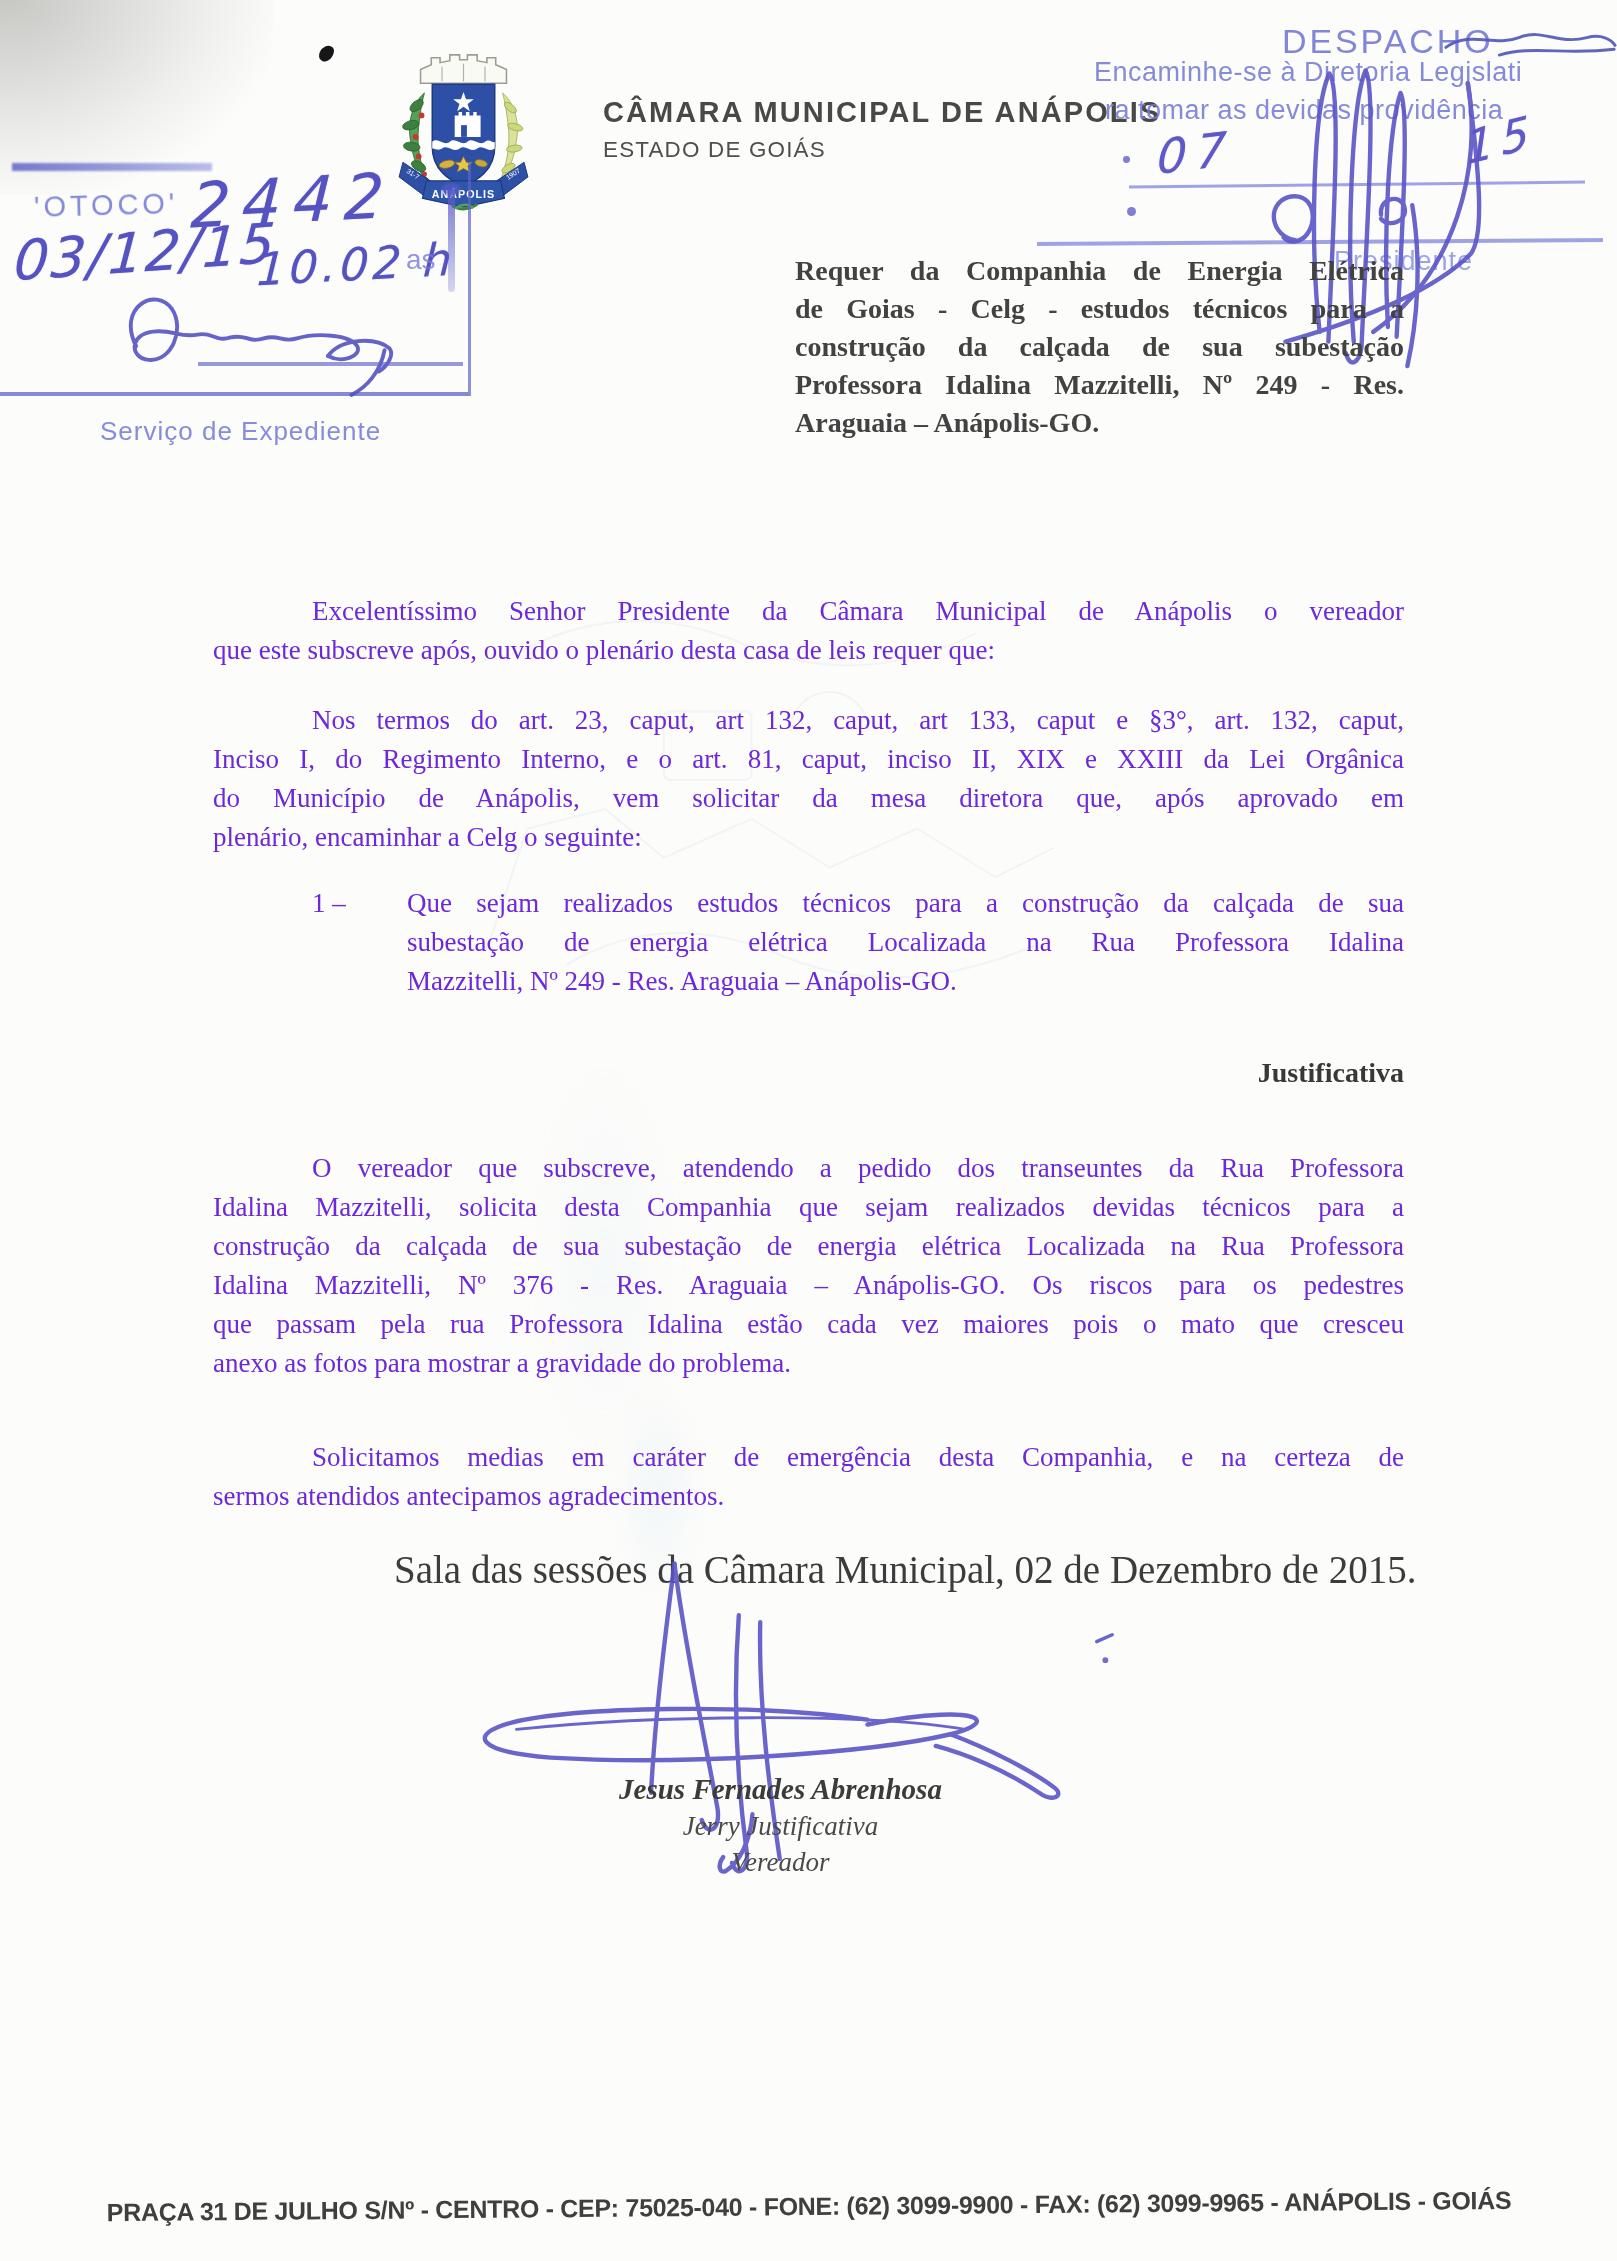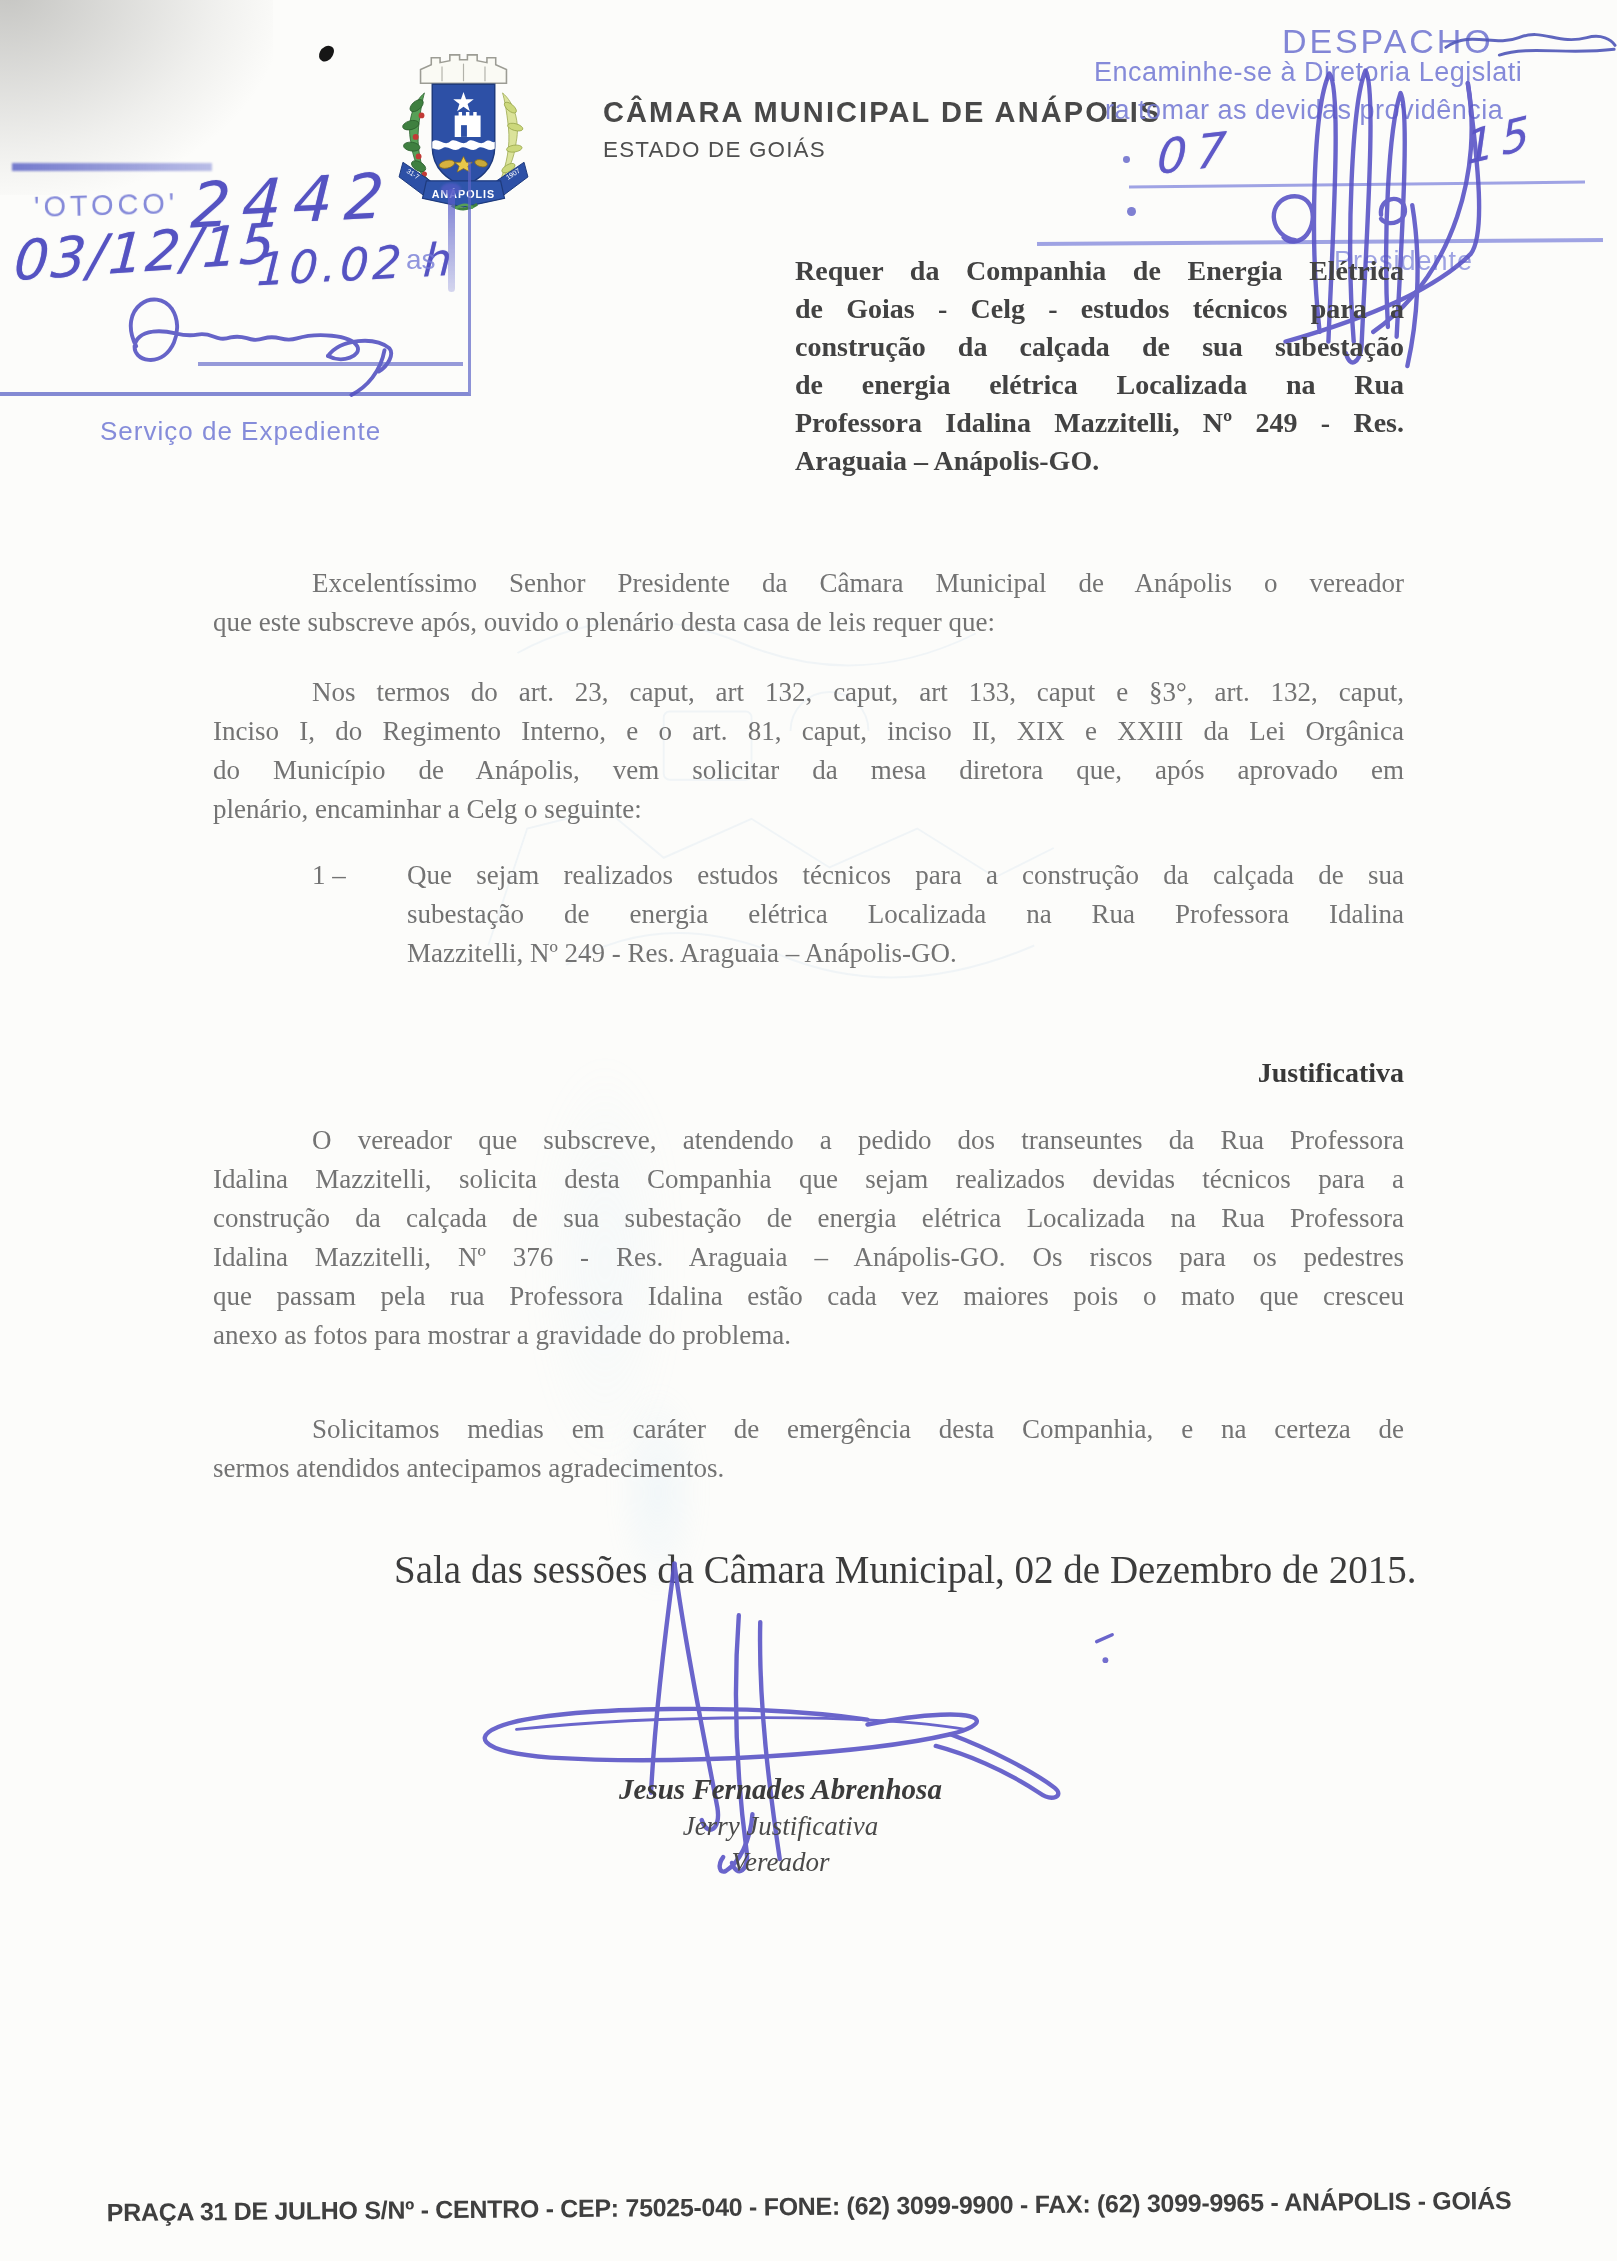--- a/index.html
+++ b/index.html
@@ -46,21 +46,21 @@
   .ink-dot{width:6.8px;height:6.8px;border-radius:50%;background:rgba(95,96,200,.8);}
   .drip{left:448px;top:189px;width:6.8px;height:103px;border-radius:3.9px;filter:blur(0.6px);
     background:linear-gradient(rgba(88,92,200,.8),rgba(120,124,212,.3));}
   .drip-pool{left:441px;top:183px;width:19.5px;height:11.7px;border-radius:50%;background:rgba(88,92,200,.65);filter:blur(1px);}
   
   .req{left:795px;top:255px;width:609px;font-weight:bold;font-size:28px;color:#424242;}
   .req div{height:38px;}
   
   .jl{text-align:justify;text-align-last:justify;white-space:nowrap;}
   .ll{text-align:left;white-space:nowrap;}
-  .para{font-size:27px;color:#737373;}
+  .para{font-size:27px;color:#6d28d9;margin-top:28px;}
   .para div{height:39px;}
   .ind{padding-left:99px;box-sizing:border-box;}
   .p1{left:213px;top:568px;width:1191px;}
   .p2{left:213px;top:677px;width:1191px;}
   .item-marker{left:312px;top:860px;font-size:27px;}
   .item{left:407px;top:860px;width:997px;}
   .jhead{left:213px;top:1057px;width:1191px;text-align:right;font-weight:bold;font-size:28px;color:#383838;}
   .jp1{left:213px;top:1125px;width:1191px;}
   .jp2{left:213px;top:1414px;width:1191px;}
   .dateline{left:394px;top:1547px;font-size:39px;white-space:nowrap;}
@@ -199,21 +199,20 @@
     <path d="M290,74 C286,96 272,112 256,120"></path>
   </g>
 </svg>
 <div class="abs proto-line"></div>
 <div class="abs stamp proto-office">Serviço de Expediente</div>
 
 <div class="abs req">
   <div class="jl">Requer da Companhia de Energia Elétrica</div>
   <div class="jl">de Goias - Celg - estudos técnicos para a</div>
   <div class="jl">construção da calçada de sua subestação</div>
-  <div class="jl">de energia elétrica Localizada na Rua</div>
   <div class="jl">Professora Idalina Mazzitelli, Nº 249 - Res.</div>
   <div class="ll">Araguaia – Anápolis-GO.</div>
 </div>
 
 <div class="abs para p1">
   <div class="jl ind">Excelentíssimo Senhor Presidente da Câmara Municipal de Anápolis o vereador</div>
   <div class="ll">que este subscreve após, ouvido o plenário desta casa de leis requer que:</div>
 </div>
 
 <div class="abs para p2">

